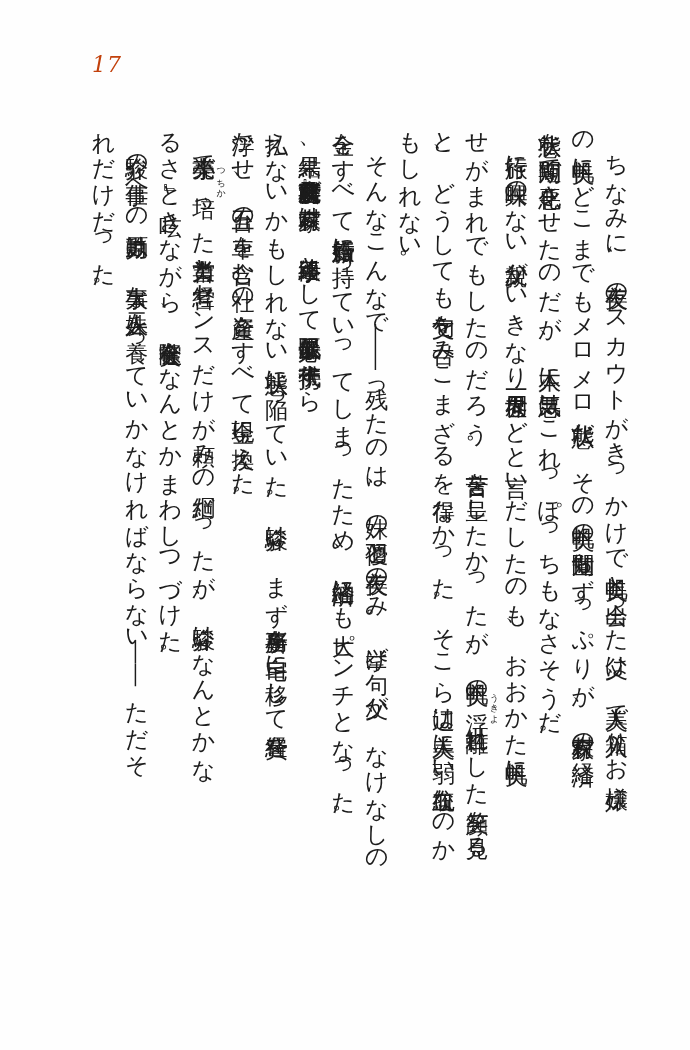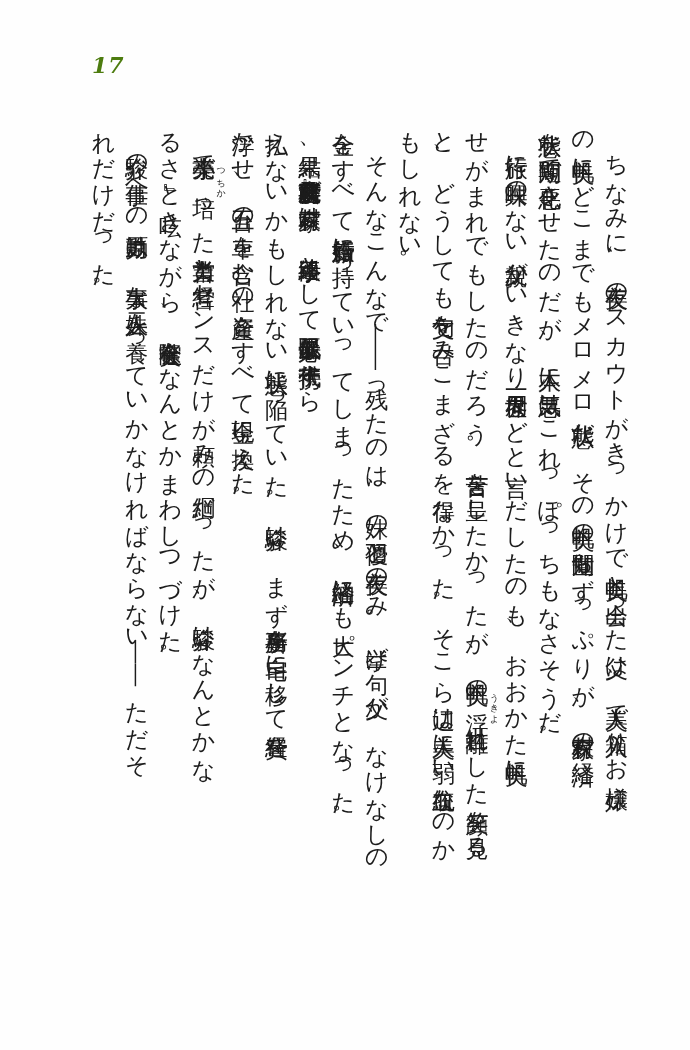--- a/index.html
+++ b/index.html
@@ -15,23 +15,22 @@
     background: #fefefe;
     overflow: hidden;
     font-family: "DejaVu Serif", "Liberation Serif", serif;
   }
   .page-number {
     position: absolute;
     top: 52px;
     left: 92px;
     font-size: 22px;
     font-style: italic;
-    color: #4d7c0f;
+    color: #c2410c;
     letter-spacing: 1px;
-    font-weight: bold;
   }
   .text-block {
     position: absolute;
     top: 116px;
     right: 57px;
     height: 878px;
     writing-mode: vertical-rl;
     text-orientation: mixed;
     font-size: 23px;
     color: #1c1c1c;

